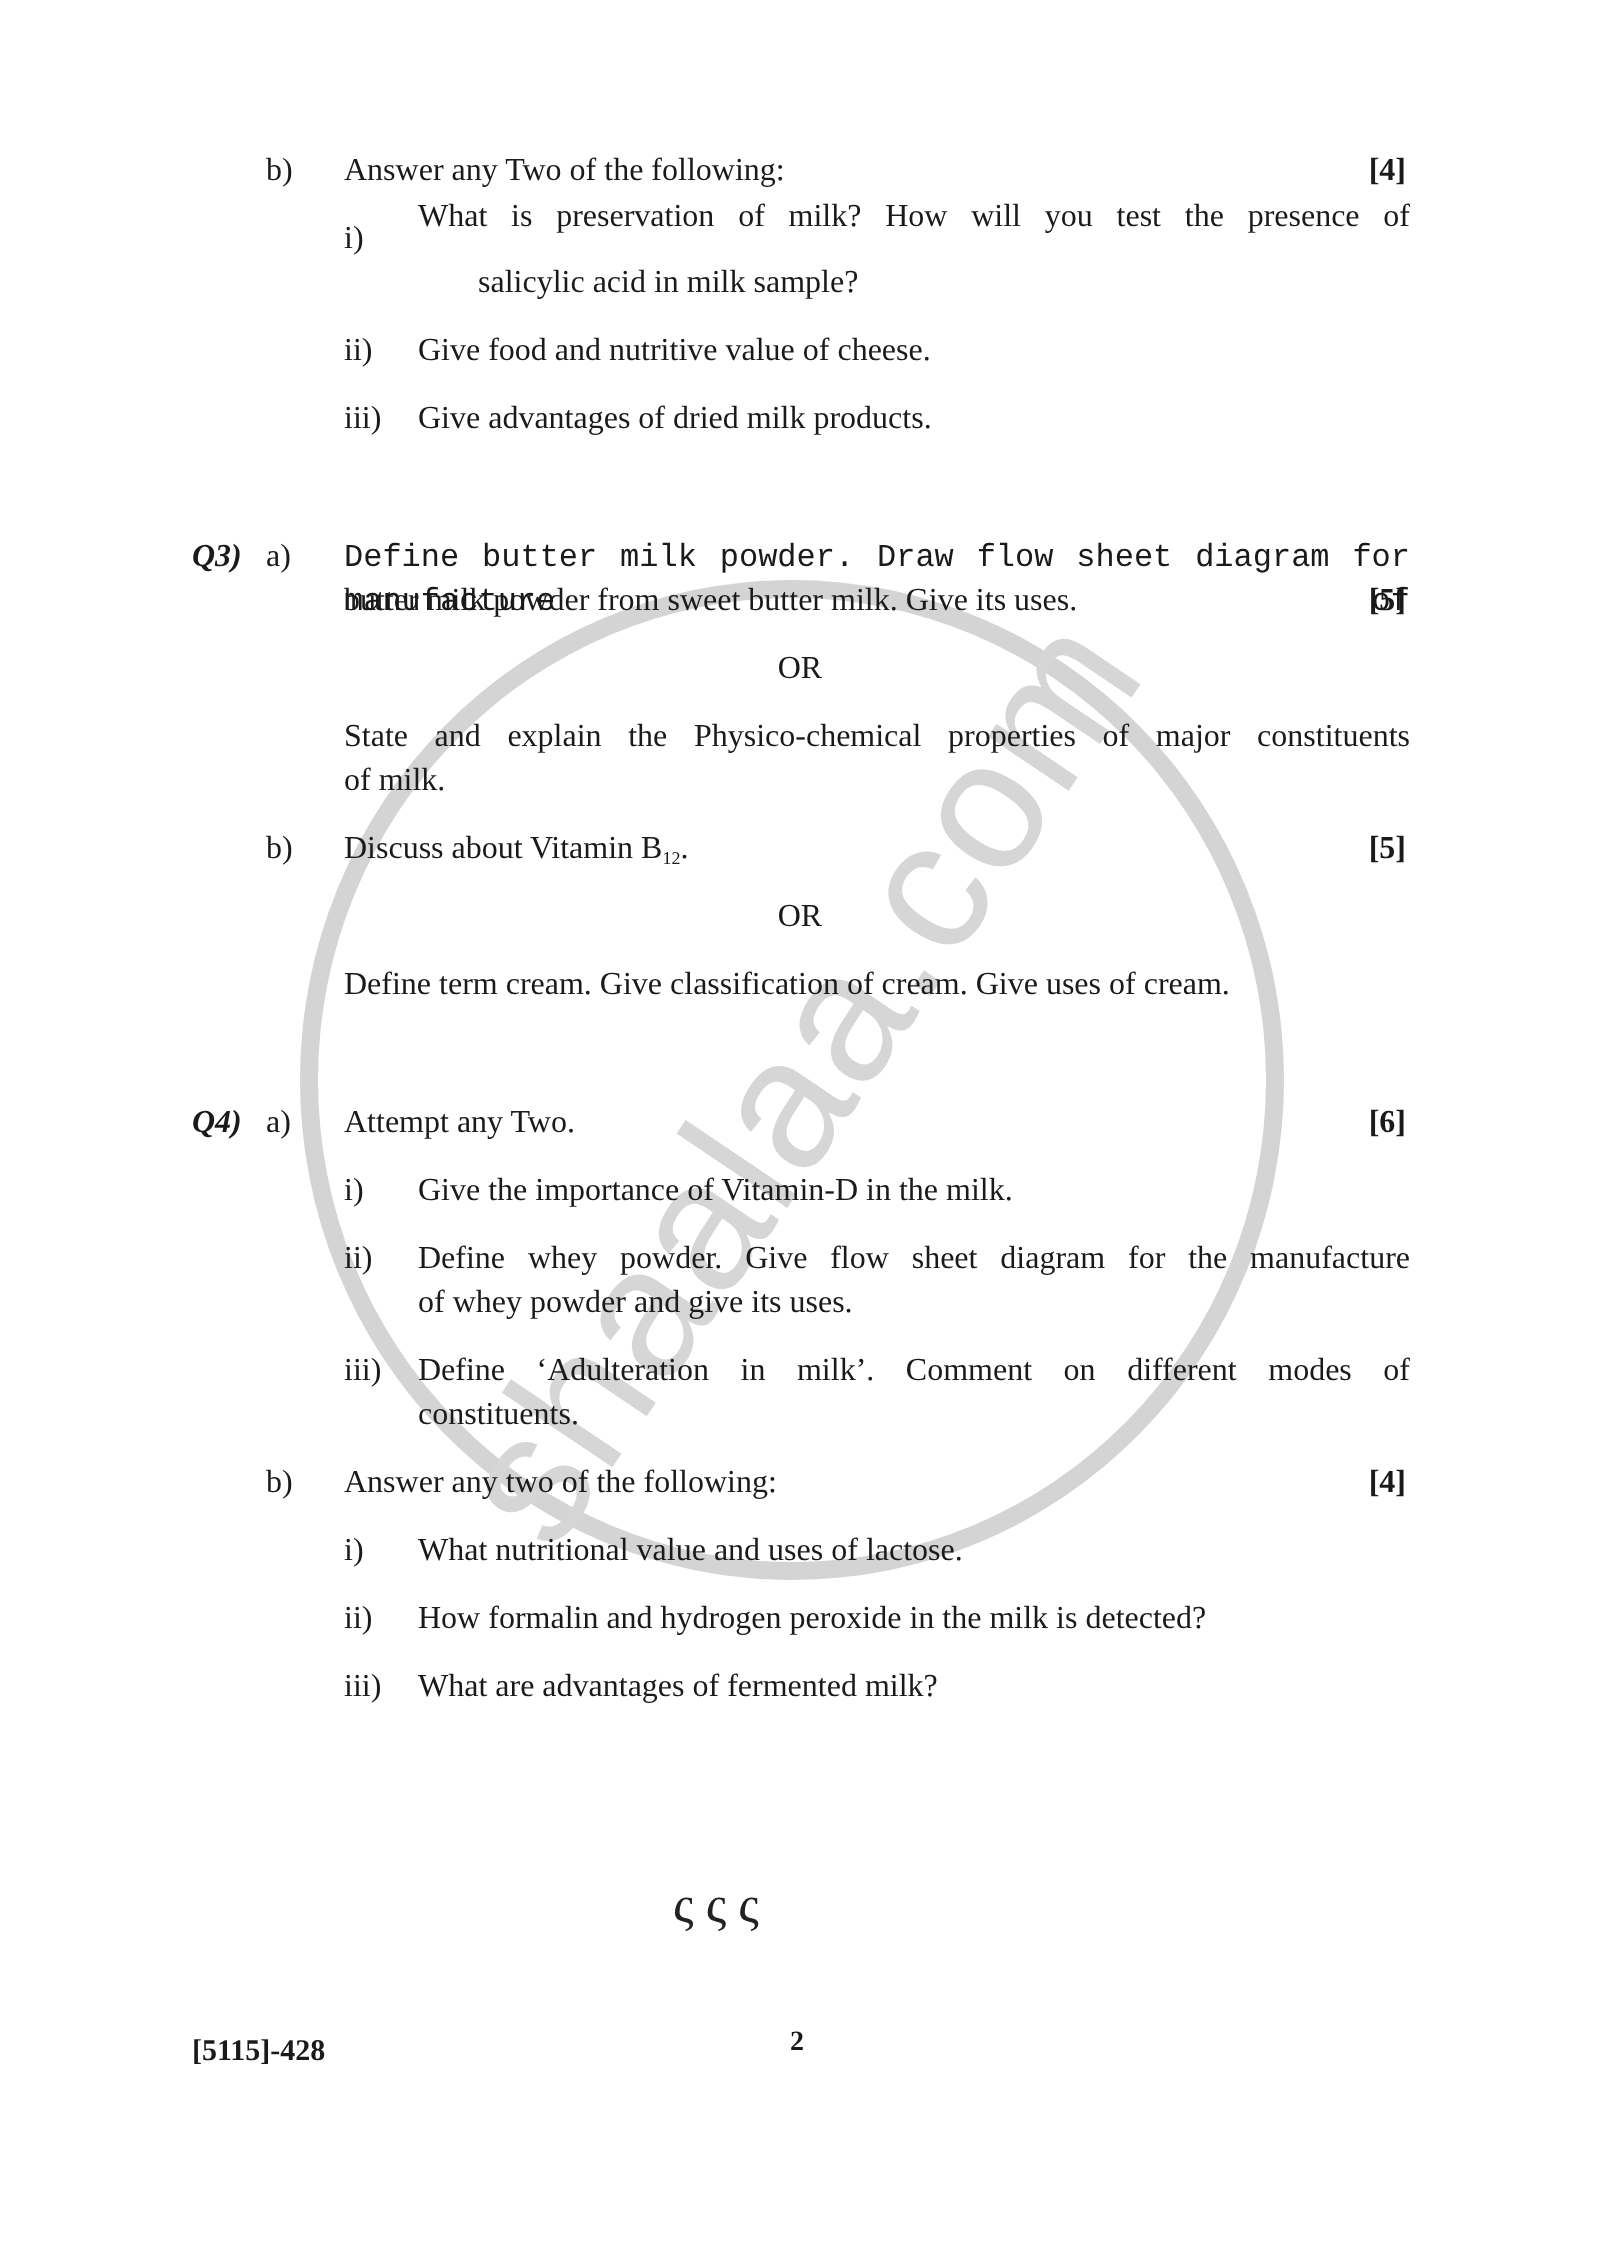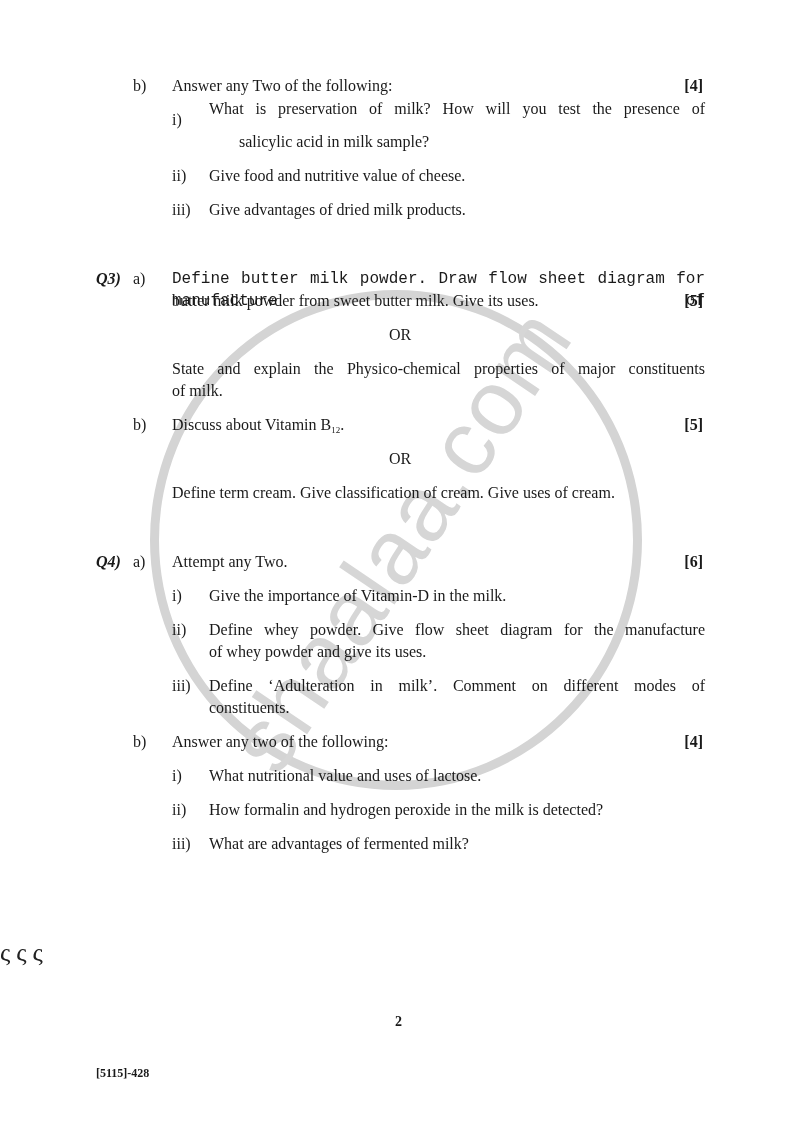--- a/index.html
+++ b/index.html
@@ -18,23 +18,23 @@
   .watermark-ring {
     position: absolute; left: 150px; top: 290px; width: 492px; height: 500px;
     border: 9px solid #d4d4d4; border-radius: 50%; box-sizing: border-box; pointer-events: none;
   }
   .watermark-text {
     position: absolute; left: 400px; top: 540px; transform: translate(-50%, -50%) rotate(-56deg);
     font-family: "Liberation Sans", "DejaVu Sans", sans-serif; font-size: 92px; color: #d6d6d6;
     white-space: nowrap; pointer-events: none; letter-spacing: 1px;
   }
   .content { position: absolute; left: 0; top: 0; width: 800px; height: 1130px; }
-  .footer-code { position: absolute; left: 96px; top: 1018px; font-size: 12px; font-weight: bold; margin-top: 48px; }
+  .footer-code { position: absolute; left: 96px; top: 1018px; font-size: 15px; font-weight: bold; }
   .page-num { position: absolute; left: 395px; top: 1014px; font-size: 14px; font-weight: bold; }
-  .end-mark { position: absolute; left: 0; width: 722px; top: 938px; font-size: 26px; letter-spacing: 6px; color: #222; }
+  .end-mark { position: absolute; left: 0; width: 722px; top: 938px; text-align: center; font-size: 26px; letter-spacing: 6px; color: #222; }
   .visit { position: absolute; left: 20px; top: 1094px; font-family: "Liberation Sans", "DejaVu Sans", sans-serif; font-size: 19px; color: #000; }
 </style>
 </head>
 <body>
 
 <div class="page">
 
   <div class="watermark-ring"></div>
   <div class="watermark-text">shaalaa.com</div>
 

